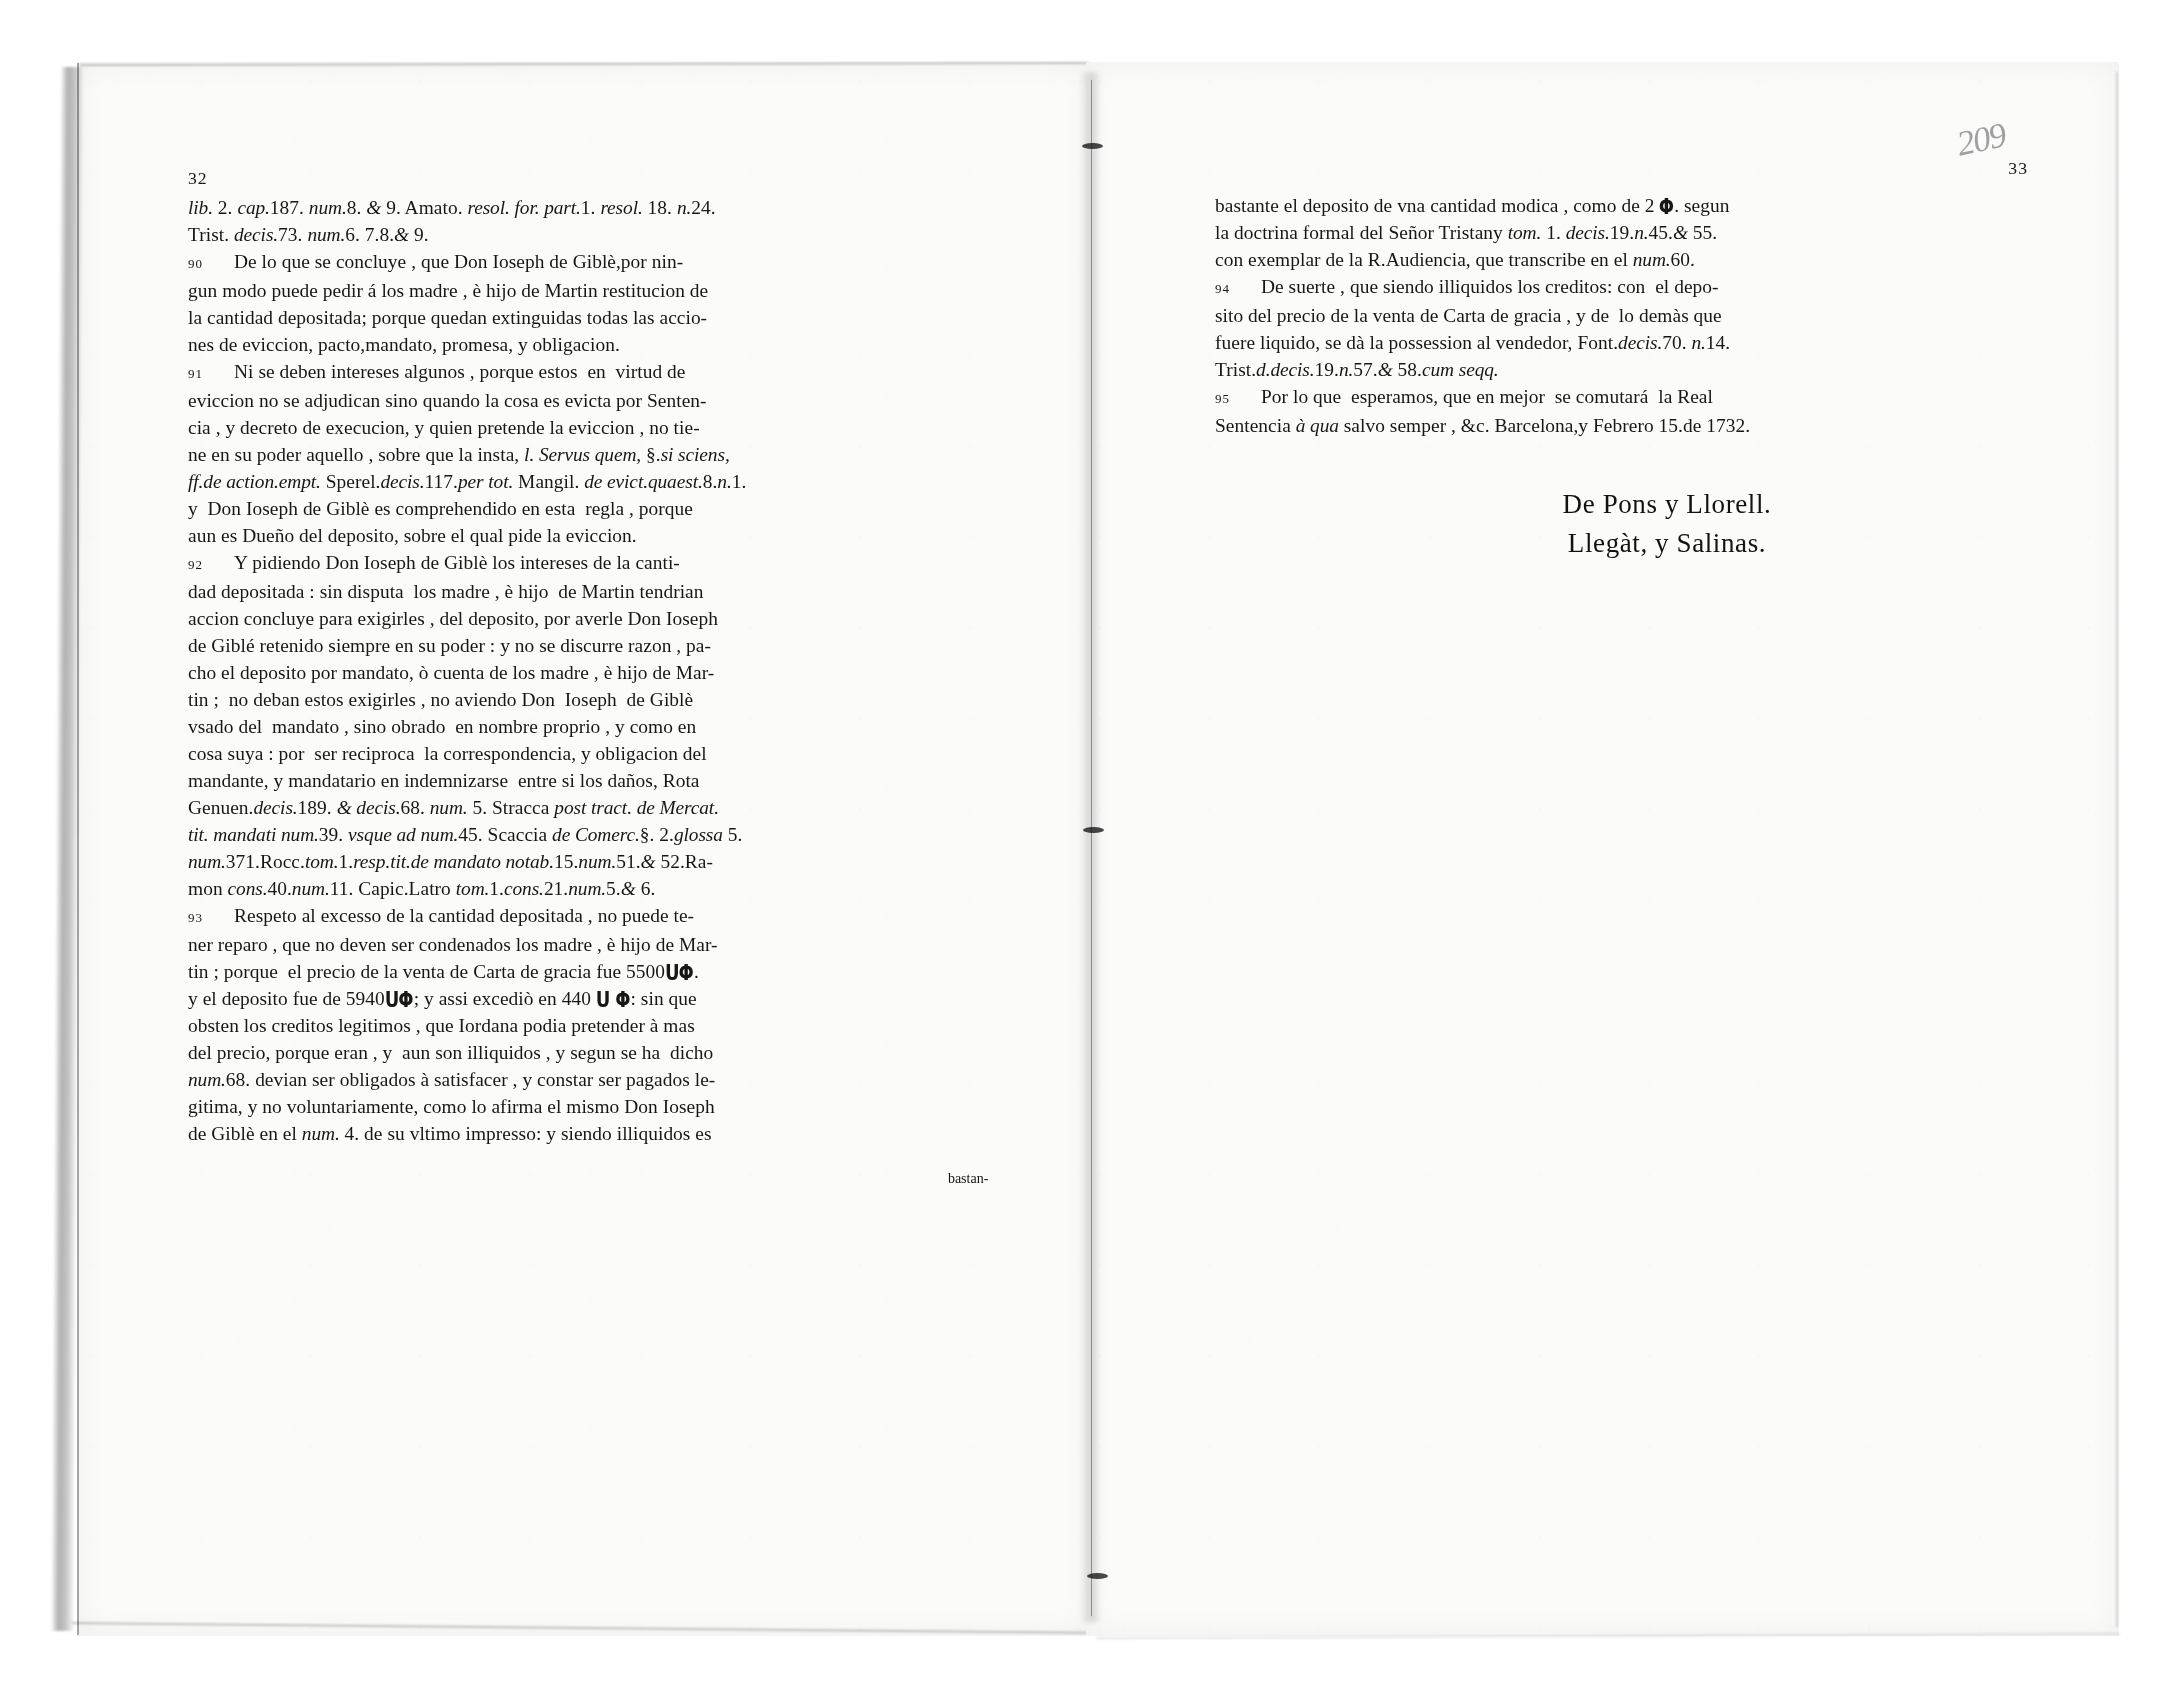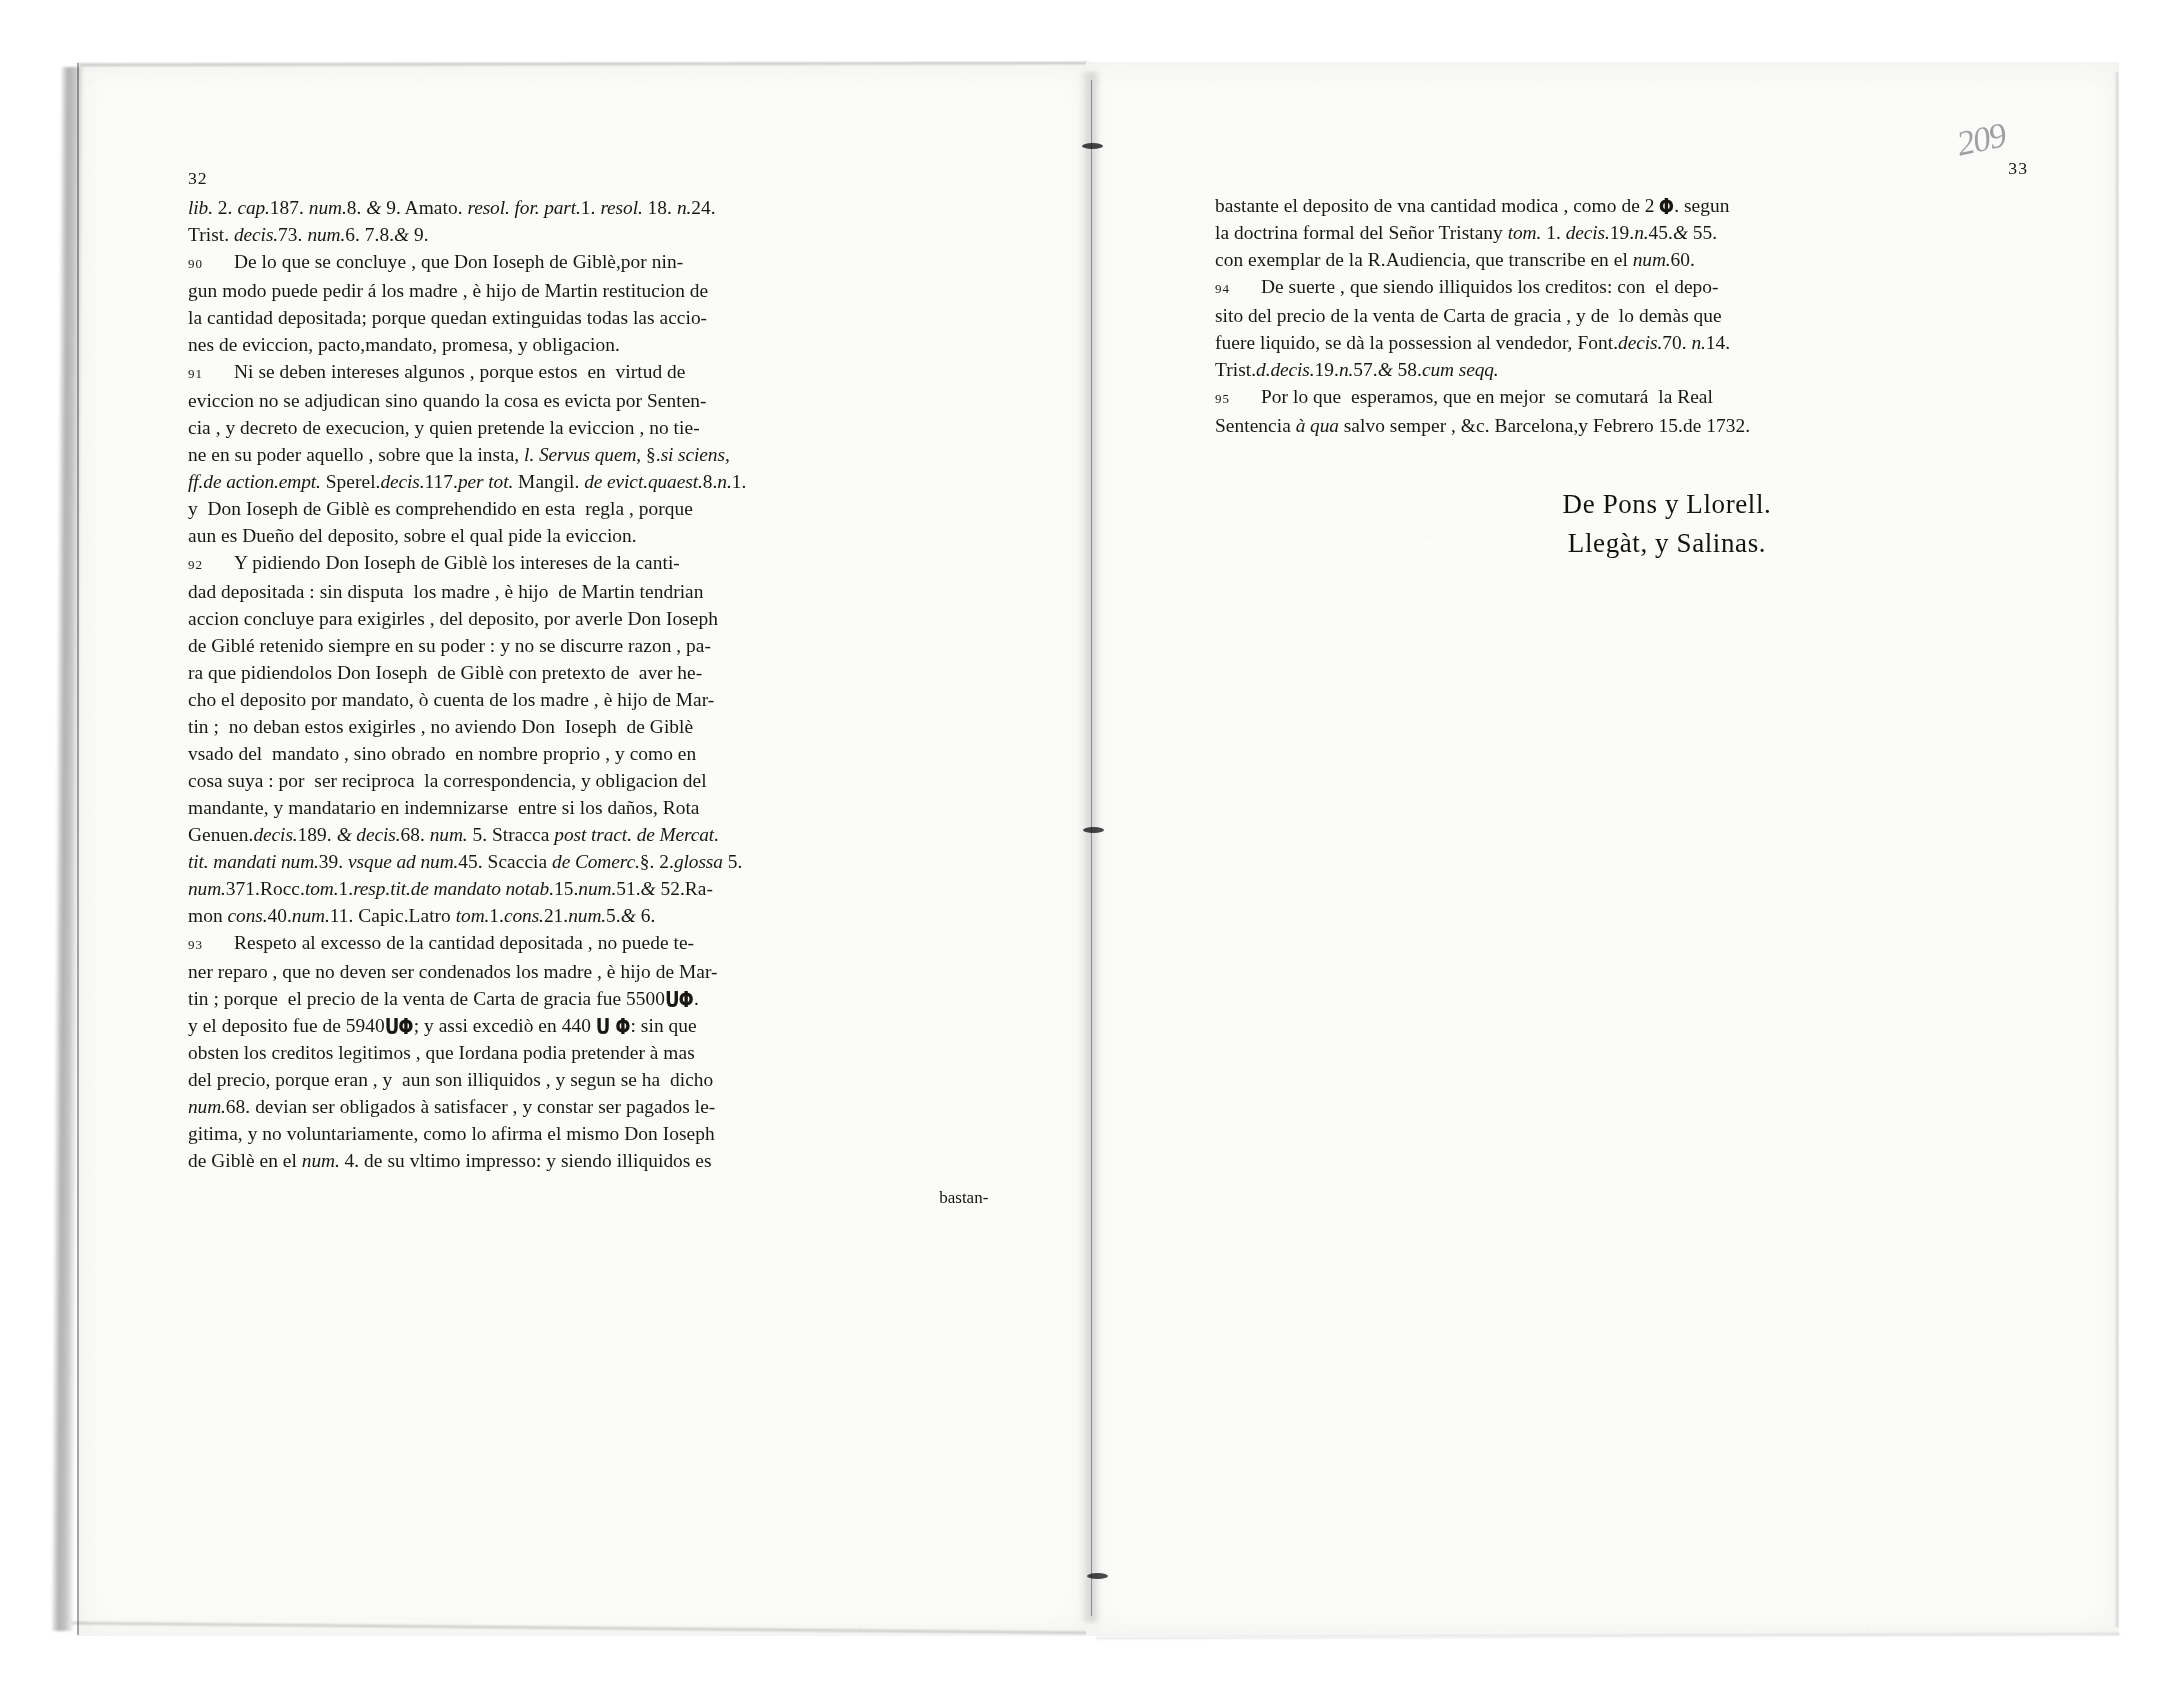--- a/index.html
+++ b/index.html
@@ -203,23 +203,23 @@
     letter-spacing: 1px;
   }
 
   em.it {
     font-style: italic;
     letter-spacing: -0.1px;
   }
 
   
   .catchword {
-    font-size: 17px;
+    font-size: 14px;
     text-align: right;
-    margin-top: 14px;
+    margin-top: 24px;
     padding-right: 7.7px;
   }
 
   .signature {
     margin-top: 46px;
     text-align: center;
     padding-left: 91px;
   }
   .sig-line {
     font-size: 27px;
@@ -296,21 +296,20 @@
     <div class="tline">cia , y decreto de execucion, y quien pretende la eviccion , no tie-</div>
     <div class="tline">ne en su poder aquello , sobre que la insta, <em class="it">l. Servus quem,</em> §.<em class="it">si sciens,</em></div>
     <div class="tline"><em class="it">ff.de action.empt.</em> Sperel.<em class="it">decis.</em>117.<em class="it">per tot.</em> Mangil. <em class="it">de evict.quaest.</em>8.<em class="it">n.</em>1.</div>
     <div class="tline">y&nbsp; Don Ioseph de Giblè es comprehendido en esta&nbsp; regla , porque</div>
     <div class="tline">aun es Dueño del deposito, sobre el qual pide la eviccion.</div>
 
     <div class="tline ind"><span class="pnum">92</span>Y pidiendo Don Ioseph de Giblè los intereses de la canti-</div>
     <div class="tline">dad depositada : sin disputa&nbsp; los madre , è hijo&nbsp; de Martin tendrian</div>
     <div class="tline">accion concluye para exigirles , del deposito, por averle Don Ioseph</div>
     <div class="tline">de Giblé retenido siempre en su poder : y no se discurre razon , pa-</div>
-    <div class="tline">ra que pidiendolos Don Ioseph&nbsp; de Giblè con pretexto de&nbsp; aver he-</div>
     <div class="tline">cho el deposito por mandato, ò cuenta de los madre , è hijo de Mar-</div>
     <div class="tline">tin ;&nbsp; no deban estos exigirles , no aviendo Don&nbsp; Ioseph&nbsp; de Giblè</div>
     <div class="tline">vsado del&nbsp; mandato , sino obrado&nbsp; en nombre proprio , y como en</div>
     <div class="tline">cosa suya : por&nbsp; ser reciproca&nbsp; la correspondencia, y obligacion del</div>
     <div class="tline">mandante, y mandatario en indemnizarse&nbsp; entre si los daños, Rota</div>
     <div class="tline">Genuen.<em class="it">decis.</em>189. <em class="it">&amp; decis.</em>68. <em class="it">num.</em> 5. Stracca <em class="it">post tract. de Mercat.</em></div>
     <div class="tline"><em class="it">tit. mandati num.</em>39. <em class="it">vsque ad num.</em>45. Scaccia <em class="it">de Comerc.</em>§. 2.<em class="it">glossa</em> 5.</div>
     <div class="tline"><em class="it">num.</em>371.Rocc.<em class="it">tom.</em>1.<em class="it">resp.tit.de mandato notab.</em>15.<em class="it">num.</em>51.<em class="it">&amp;</em> 52.Ra-</div>
     <div class="tline">mon <em class="it">cons.</em>40.<em class="it">num.</em>11. Capic.Latro <em class="it">tom.</em>1.<em class="it">cons.</em>21.<em class="it">num.</em>5.<em class="it">&amp;</em> 6.</div>
 

